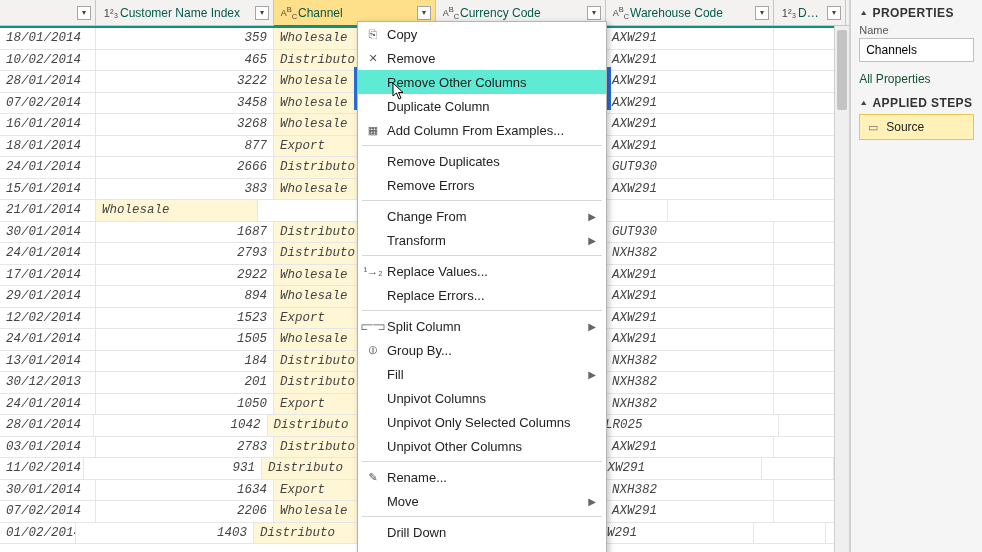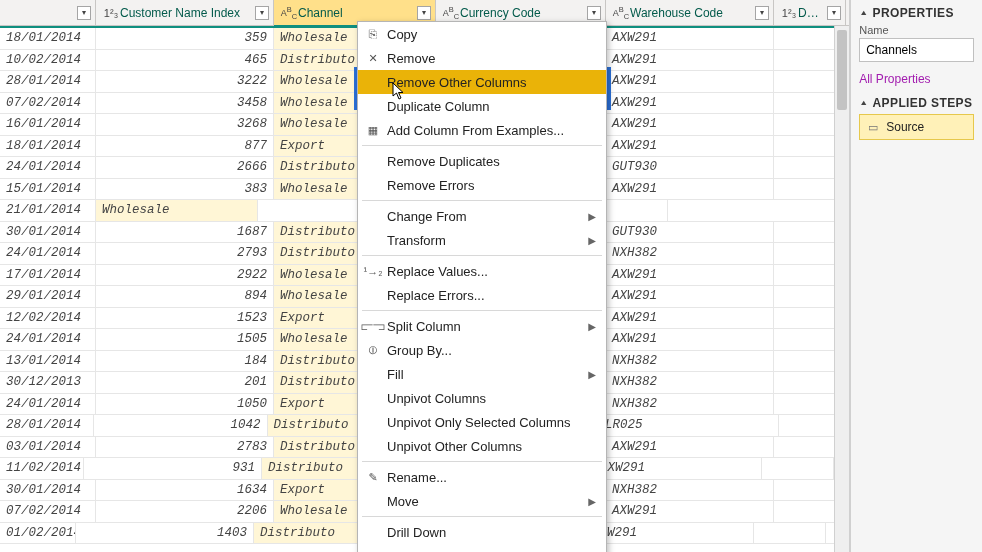--- a/index.html
+++ b/index.html
@@ -34,33 +34,33 @@
 
 .vscroll { position:absolute; right:0; top:26px; bottom:0; width:15px; background:#efefef; border-left:1px solid #d0d0d0; }
 .vscroll .thumb { position:absolute; left:2px; right:2px; top:4px; height:80px; background:#c3c3c3; border-radius:2px; }
 
 
 .ctx { position:absolute; left:357px; top:21px; width:250px; background:#fff; border:1px solid #b5b5b5; box-shadow:2px 2px 6px rgba(0,0,0,0.25); z-index:50; font-family:"Segoe UI",sans-serif; font-size:13px; }
 .ctx-item { display:flex; align-items:center; height:24px; padding:0 10px 0 4px; cursor:default; position:relative; }
 .ctx-item .ico { width:22px; display:inline-flex; justify-content:center; color:#555; font-size:11px; }
 .ctx-item .txt { flex:1; padding-left:3px; }
 .ctx-item .arrow { font-size:10px; color:#666; }
-.ctx-item.hover { background:#eab308; }
+.ctx-item.hover { background:#5eead4; }
 .ctx-sep { height:1px; background:#d8d8d8; margin:3px 4px; }
 .ctx-hi { position:absolute; border:4px solid #2a6fd6; pointer-events:none; }
 .cursor-ptr { position:absolute; width:14px; height:18px; z-index:60; }
 
 
 .sp-block { padding:6px 8px 4px 8px; }
 .sp-head { font-weight:600; font-size:12px; color:#333; letter-spacing:0.4px; display:flex; align-items:center; }
 .sp-head .tri { font-size:9px; margin-right:4px; color:#444; transform:scaleY(0.8);}
 .sp-field { margin-top:4px; }
 .sp-field label { display:block; font-size:11px; color:#555; margin-bottom:2px; }
 .sp-input { width:100%; border:1px solid #c0c0c0; padding:4px 6px; font-size:12px; background:#fff; }
-.sp-link { display:block; margin-top:10px; color:#a21caf; font-size:12px; text-decoration:none; }
+.sp-link { display:block; margin-top:10px; color:#14532d; font-size:12px; text-decoration:none; }
 .sp-steps { margin-top:4px; }
 .sp-step { padding:5px 6px 5px 26px; font-size:12px; position:relative; }
 .sp-step.selected { background:#fff1b8; border:1px solid #e6c84c; }
 .sp-step .ico { position:absolute; left:6px; top:5px; width:14px; height:14px; display:inline-flex; align-items:center; justify-content:center; color:#777; font-size:11px; }
 </style>
 </head>
 <body>
 
 <div class="layout">
   <div class="grid-area">

